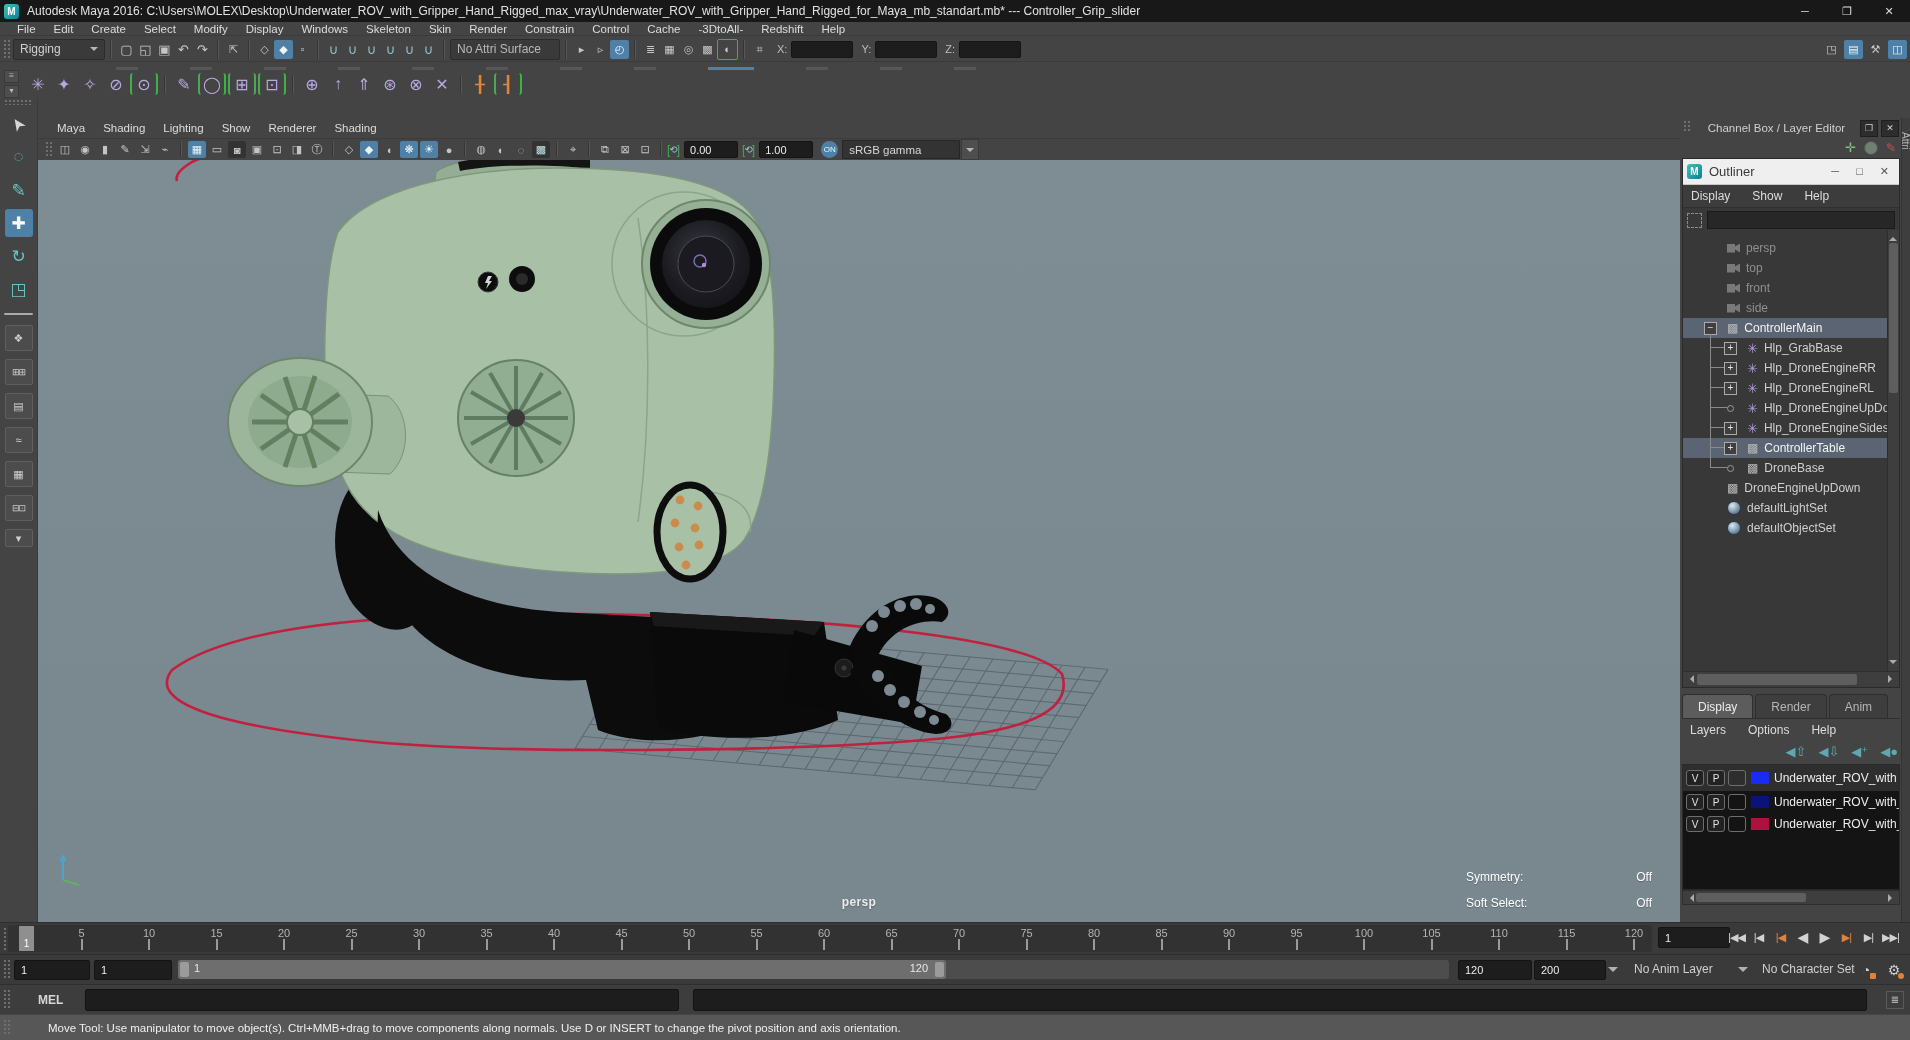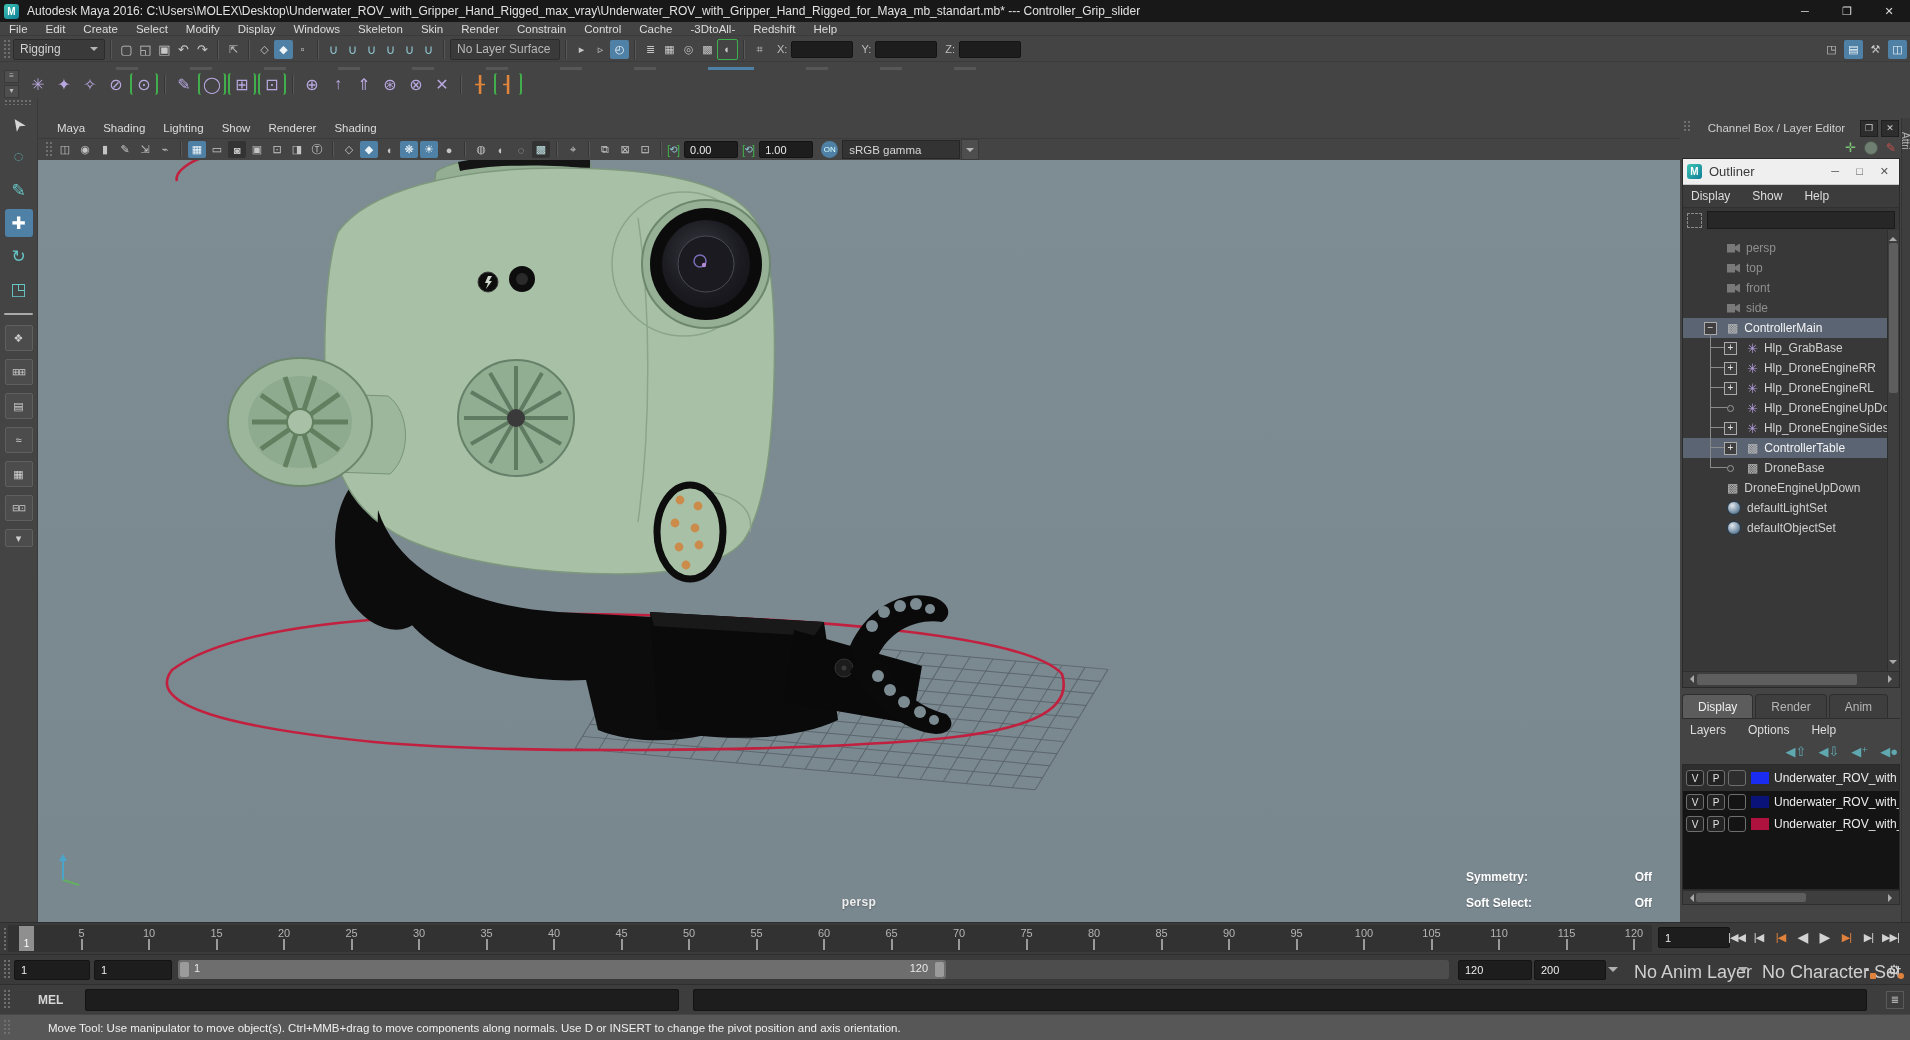--- a/index.html
+++ b/index.html
@@ -11,21 +11,21 @@
   .titlebar{left:0;top:0;width:1910px;height:22px;background:#181818;display:flex;align-items:center;}
   .maya-ico{width:15px;height:15px;margin-left:4px;border-radius:3px;flex:0 0 auto;
     background:linear-gradient(135deg,#3ec4b4,#0e7e98);color:#fff;font-size:10px;font-weight:bold;
     display:flex;align-items:center;justify-content:center;}
   .titletext{margin-left:8px;color:#e2e2e2;font-size:12px;white-space:nowrap;overflow:hidden;}
   .winbtns{margin-left:auto;display:flex;height:22px;}
   .winbtn{width:42px;display:flex;align-items:center;justify-content:center;color:#dcdcdc;font-size:11px;}
 
   
   .menubar{left:0;top:22px;width:1910px;height:14px;background:#444;border-bottom:1px solid #3b3b3b;
-    display:flex;align-items:center;padding-left:0;box-sizing:border-box;}
+    display:flex;align-items:center;padding-left:8px;box-sizing:border-box;}
   .mitem{padding:0 9px;font-size:11.5px;color:#dcdcdc;white-space:nowrap;}
 
   .grip{width:7px;align-self:stretch;margin:2px 3px;flex:0 0 auto;
     background-image:radial-gradient(#6f6f6f 1px,transparent 1.3px);background-size:4px 4px;}
 
   
   .toolbar1{left:0;top:37px;width:1910px;height:25px;background:#444;border-bottom:1px solid #3b3b3b;
     display:flex;align-items:center;box-sizing:border-box;}
   .combo{height:19px;background:#3a3a3a;border:1px solid #2b2b2b;border-radius:2px;
     display:flex;align-items:center;padding:0 6px;gap:20px;color:#d0d0d0;}
@@ -88,21 +88,21 @@
   .gammabtn{width:17px;height:17px;border-radius:50%;background:#4f81a6;color:#dff;font-size:8px;
     display:flex;align-items:center;justify-content:center;margin:0 4px;}
   .gamma-combo{height:17px;background:#333;border:1px solid #262626;display:flex;align-items:center;
     padding:0 6px;width:104px;color:#d6d6d6;font-size:11.5px;}
   .gamma-arrow{width:16px;height:19px;background:#4e4e4e;border:1px solid #3a3a3a;display:flex;
     align-items:center;justify-content:center;margin-left:1px;}
 
   .canvas{position:absolute;left:0;top:64px;width:1642px;height:762px;overflow:hidden;background:#7d8b92;}
   .persp-label{position:absolute;left:0;bottom:13px;width:100%;text-align:center;color:#ececec;
     font-size:12px;font-weight:bold;letter-spacing:.4px;text-shadow:0 1px 2px rgba(0,0,0,.25);}
-  .sym-overlay{position:absolute;right:28px;bottom:6px;width:186px;color:#fff;font-weight:bold;font-size:12px;
+  .sym-overlay{position:absolute;right:28px;bottom:6px;width:186px;color:#fff;font-weight:normal;font-size:12px;
     text-shadow:0 1px 1px rgba(0,0,0,.25);margin-left:26px;}
   .sym-row{display:flex;justify-content:space-between;height:26px;align-items:center;}
 
   
   .rp{left:1680px;top:96px;width:230px;height:826px;background:#444;box-sizing:border-box;}
   .rp-header{position:absolute;left:0;top:22px;width:222px;height:20px;display:flex;align-items:center;}
   .rp-header .htext{flex:1;text-align:center;color:#cfcfcf;font-size:11.5px;}
   .hbtn{width:16px;height:15px;background:#2d2d2d;border:1px solid #1f1f1f;color:#cfcfcf;font-size:9px;
     display:flex;align-items:center;justify-content:center;margin-right:3px;}
   .cb-icons{position:absolute;right:14px;top:44px;display:flex;gap:8px;align-items:center;}
@@ -193,21 +193,21 @@
   .pbtn.accent{color:#e0813c;}
   .pbtn.big{font-size:14px;}
 
   
   .rangebar{left:0;top:954px;width:1910px;height:30px;background:#3a3a3a;border-top:1px solid #2e2e2e;box-sizing:border-box;}
   .rs-field{position:absolute;top:5px;height:18px;}
   .rs-track{position:absolute;left:178px;top:5px;width:1271px;height:19px;background:#4d4d4d;border-radius:3px;}
   .rs-inner{position:absolute;left:0;top:0;width:768px;height:19px;background:#6e6e6e;border-radius:3px;}
   .rs-handle{position:absolute;top:2px;width:9px;height:15px;background:#9b9b9b;border-radius:2px;}
   .rs-label{position:absolute;top:2px;font-size:11px;color:#e8e8e8;}
-  .plainlabel{position:absolute;top:7px;font-size:18px;color:#cfcfcf;white-space:nowrap;}
+  .plainlabel{position:absolute;top:7px;font-size:12px;color:#cfcfcf;white-space:nowrap;}
   .rs-varrow{position:absolute;top:12px;width:0;height:0;border:5px solid transparent;border-top-color:#b0b0b0;}
   .pref-ico{position:absolute;top:5px;width:20px;height:20px;display:flex;align-items:center;justify-content:center;
     color:#cfcfcf;font-size:14px;}
   .pref-ico b{position:absolute;right:0;bottom:1px;width:6px;height:6px;background:#e0813c;border-radius:1px;}
 
   
   .melrow{left:0;top:984px;width:1910px;height:30px;background:#3d3d3d;border-top:1px solid #2e2e2e;
     box-sizing:border-box;display:flex;align-items:center;}
   .mel-label{margin-left:38px;color:#d6d6d6;font-size:12px;font-weight:bold;}
   .mel-input{margin-left:22px;width:580px;height:20px;}
@@ -273,21 +273,21 @@
     <span class="tbtn small">▫</span>
     <span class="sep"></span>
     <span class="tbtn teal">∪</span>
     <span class="tbtn teal">∪</span>
     <span class="tbtn teal">∪</span>
     <span class="tbtn teal">∪</span>
     <span class="tbtn teal">∪</span>
     <span class="tbtn teal">∪</span>
     <span class="sep"></span>
     <div class="combo" style="width:96px;">
-      <span style="color:#b8b8b8;">No Layer Surface</span>
+      <span style="color:#b8b8b8;">No Attri Surface</span>
     </div>
     <span class="sep"></span>
     <span class="tbtn small">▸</span>
     <span class="tbtn small">▹</span>
     <span class="tbtn small blue">◴</span>
     <span class="sep"></span>
     <span class="tbtn small">≣</span>
     <span class="tbtn small">▦</span>
     <span class="tbtn small">◎</span>
     <span class="tbtn small">▩</span>

